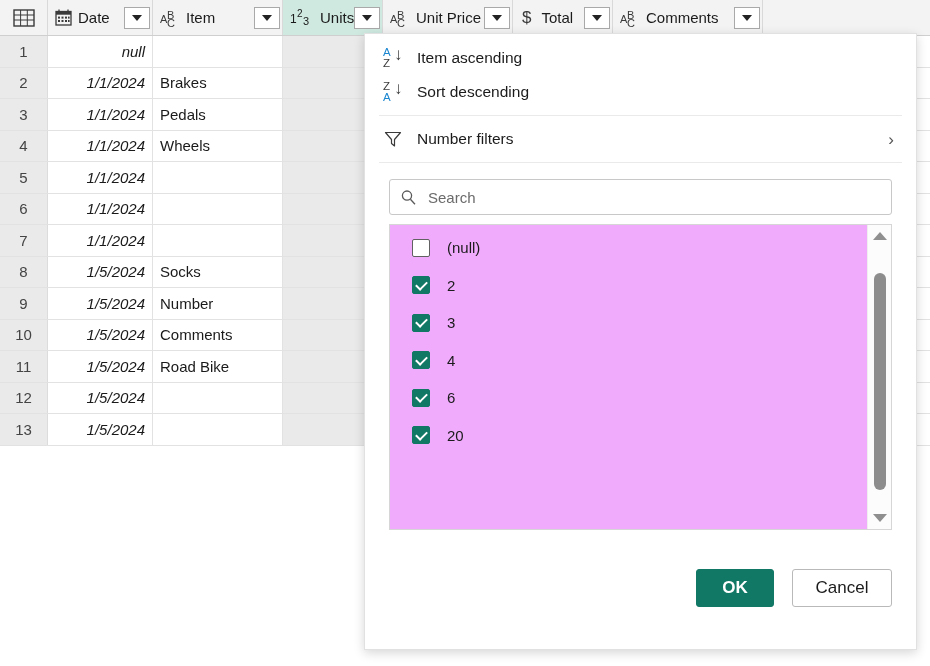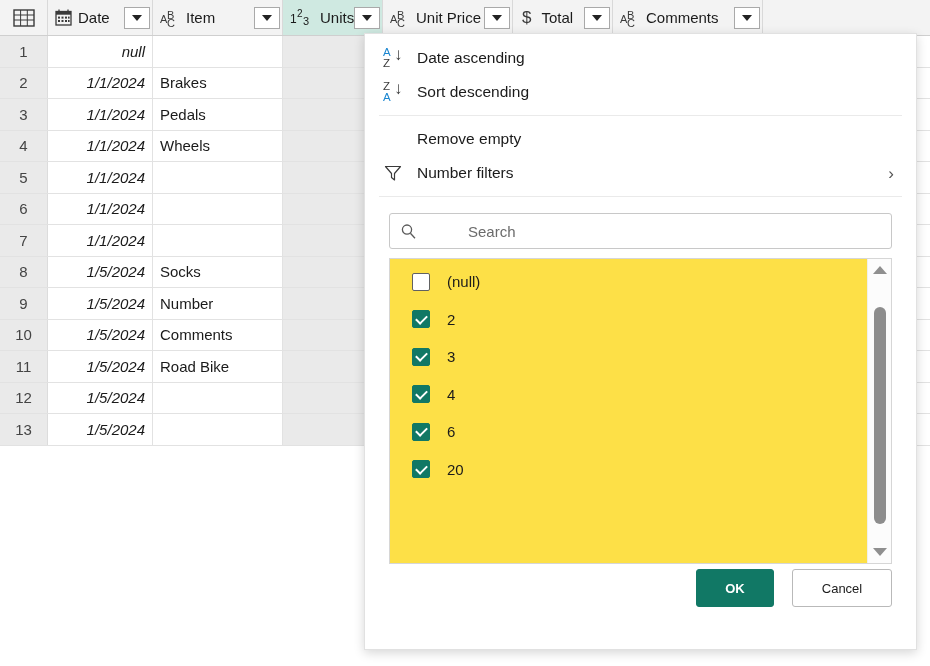--- a/index.html
+++ b/index.html
@@ -81,32 +81,32 @@
   .blue { color: #1a86d0; }
   .dark { color: #3b3b3b; }
   .sort-ico .arr { position: absolute; left: 11px; top: 0px; font-size: 17px; color: #3b3b3b; line-height: 1; }
   .mi-label { white-space: nowrap; }
   .sub-chevron { margin-left: auto; color: #555; font-size: 17px; line-height: 1; }
   .divider { height: 1px; background: #eaeaea; margin: 6px 14px; }
 
   .search-wrap { padding: 10px 24px 0 24px; }
   .search-box {
     height: 36px; border: 1px solid #c8c8c8; border-radius: 3px;
-    display: flex; align-items: center; padding: 0 10px; background: #fff; gap: 40px;
+    display: flex; align-items: center; padding: 0 10px; background: #fff;
   }
   .search-box .mag { margin-right: 9px; display: flex; }
   .search-input {
     border: 0; outline: none; font-size: 15px; color: #1b1b1b;
     font-family: "Liberation Sans", sans-serif; width: 100%; background: transparent;
   }
   .search-input::placeholder { color: #6b6b6b; }
 
   .list-wrap {
     margin: 9px 24px 0 24px; height: 306px; border: 1px solid #d6d6d6;
-    position: relative; background: #fde047; overflow: hidden;
+    position: relative; background: #f0abfc; overflow: hidden;
   }
   .list-inner { position: absolute; left: 0; top: 0; right: 24px; bottom: 0; padding-top: 4px; }
   .opt { display: flex; align-items: center; height: 37.5px; padding-left: 22px; font-size: 15px; color: #1b1b1b; }
   .cbox {
     width: 18px; height: 18px; border-radius: 2px; margin-right: 17px;
     display: flex; align-items: center; justify-content: center; flex: 0 0 18px;
     border: 1px solid #616161; background: #fff;
   }
   .cbox.on { background: #117865; border-color: #117865; }
   .cbox.on::after {
@@ -118,21 +118,21 @@
   .vscroll { position: absolute; right: 0; top: 0; width: 24px; bottom: 0; background: #fcfcfc; border-left: 1px solid #efefef; }
   .vs-arrow { height: 22px; display: flex; align-items: center; justify-content: center; }
   .tri-up { width: 0; height: 0; border-left: 7px solid transparent; border-right: 7px solid transparent; border-bottom: 8px solid #8f8f8f; }
   .tri-down { width: 0; height: 0; border-left: 7px solid transparent; border-right: 7px solid transparent; border-top: 8px solid #8f8f8f; }
   .vs-arrow.bottom { position: absolute; bottom: 0; left: 0; right: 0; }
   .vs-thumb { position: absolute; left: 6px; width: 12px; top: 48px; height: 217px; background: #8d8d8d; border-radius: 6px; }
 
   .footer { position: absolute; left: 0; right: 0; bottom: 0; height: 86px; }
   .btns { position: absolute; right: 24px; top: 6px; display: flex; gap: 18px; }
   .btn {
-    height: 38px; min-width: 76px; border-radius: 3px; font-size: 13px;
+    height: 38px; min-width: 76px; border-radius: 3px; font-size: 17px;
     display: flex; align-items: center; justify-content: center;
     font-family: "Liberation Sans", sans-serif; cursor: default; padding: 0 18px;
   }
   .btn-ok { background: #117865; color: #fff; border: 1px solid #117865; font-weight: 700; min-width: 78px;}
   .btn-cancel { background: #fff; color: #1b1b1b; border: 1px solid #b9b9b9; min-width: 100px;}
 </style>
 </head>
 <body>
 
 <div id="root">
@@ -372,40 +372,36 @@
     <div class="menu">
 
       <div class="menu-item">
         <span class="mi-icon">
           <span class="sort-ico">
             <span class="l1 blue">A</span>
             <span class="l2 dark">Z</span>
             <span class="arr">↓</span>
           </span>
         </span>
-        <span class="mi-label">Date ascending</span>
+        <span class="mi-label">Item ascending</span>
       </div>
 
       <div class="menu-item">
         <span class="mi-icon">
           <span class="sort-ico">
             <span class="l1 dark">Z</span>
             <span class="l2 blue">A</span>
             <span class="arr">↓</span>
           </span>
         </span>
         <span class="mi-label">Sort descending</span>
       </div>
 
       <div class="divider"></div>
 
-      <div class="menu-item">
-        <span class="mi-icon"></span>
-        <span class="mi-label">Remove empty</span>
-      </div>
 
       <div class="menu-item">
         <span class="mi-icon">
           <svg width="20" height="20" viewBox="0 0 20 20">
             <path d="M2.5 3.5 L17.5 3.5 L11.5 10.5 L11.5 17 L8.5 14.5 L8.5 10.5 Z" fill="none" stroke="#3a3a3a" stroke-width="1.2" stroke-linejoin="round"></path>
           </svg>
         </span>
         <span class="mi-label">Number filters</span>
         <span class="sub-chevron">›</span>
       </div>

